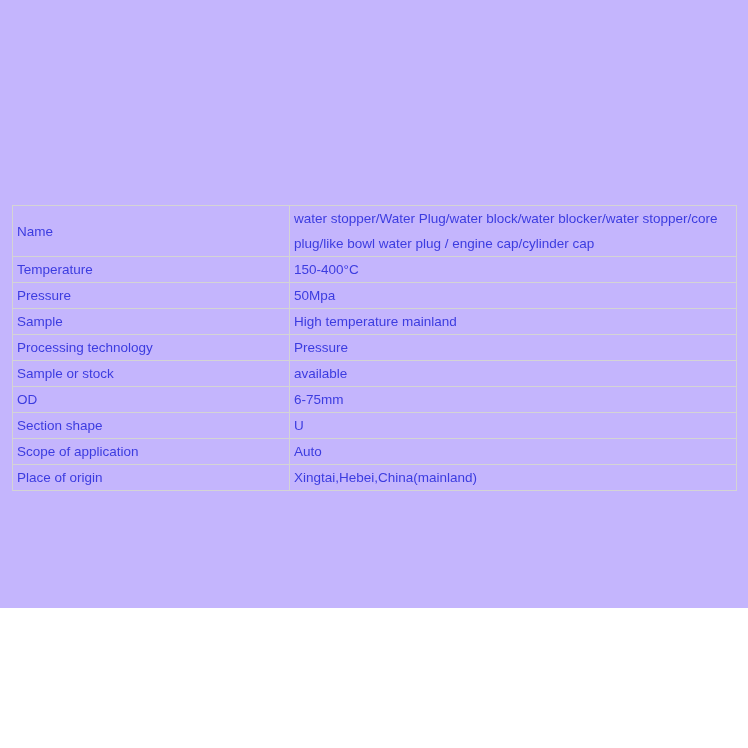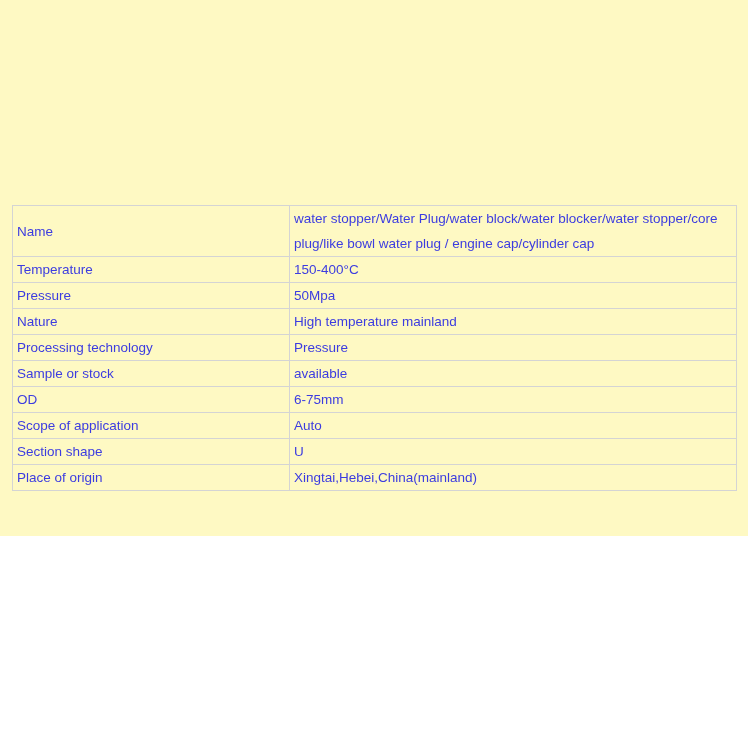--- a/index.html
+++ b/index.html
@@ -6,22 +6,22 @@
     margin: 0;
     padding: 0;
     background: #ffffff;
     width: 748px;
     height: 748px;
     font-family: "Liberation Sans", sans-serif;
   }
   .page {
     position: relative;
     width: 748px;
-    height: 536px;
-    background: #fef9c3;
+    height: 608px;
+    background: #c4b5fd;
     overflow: hidden;
   }
   table.spec-table {
     position: absolute;
     left: 12px;
     top: 205px;
     width: 725px;
     border-collapse: collapse;
     table-layout: fixed;
   }
@@ -58,42 +58,42 @@
         </tr>
         <tr>
           <td class="label-cell">Temperature</td>
           <td class="value-cell">150-400°C</td>
         </tr>
         <tr>
           <td class="label-cell">Pressure</td>
           <td class="value-cell">50Mpa</td>
         </tr>
         <tr>
-          <td class="label-cell">Nature</td>
+          <td class="label-cell">Sample</td>
           <td class="value-cell">High temperature mainland</td>
         </tr>
         <tr>
           <td class="label-cell">Processing technology</td>
           <td class="value-cell">Pressure</td>
         </tr>
         <tr>
           <td class="label-cell">Sample or stock</td>
           <td class="value-cell">available</td>
         </tr>
         <tr>
           <td class="label-cell">OD</td>
           <td class="value-cell">6-75mm</td>
         </tr>
         <tr>
+          <td class="label-cell">Section shape</td>
+          <td class="value-cell">U</td>
+        </tr>
+        <tr>
           <td class="label-cell">Scope of application</td>
           <td class="value-cell">Auto</td>
-        </tr>
-        <tr>
-          <td class="label-cell">Section shape</td>
-          <td class="value-cell">U</td>
         </tr>
         <tr>
           <td class="label-cell">Place of origin</td>
           <td class="value-cell">Xingtai,Hebei,China(mainland)</td>
         </tr>
       </tbody>
   </table>
 </div>
 
 </body></html>

